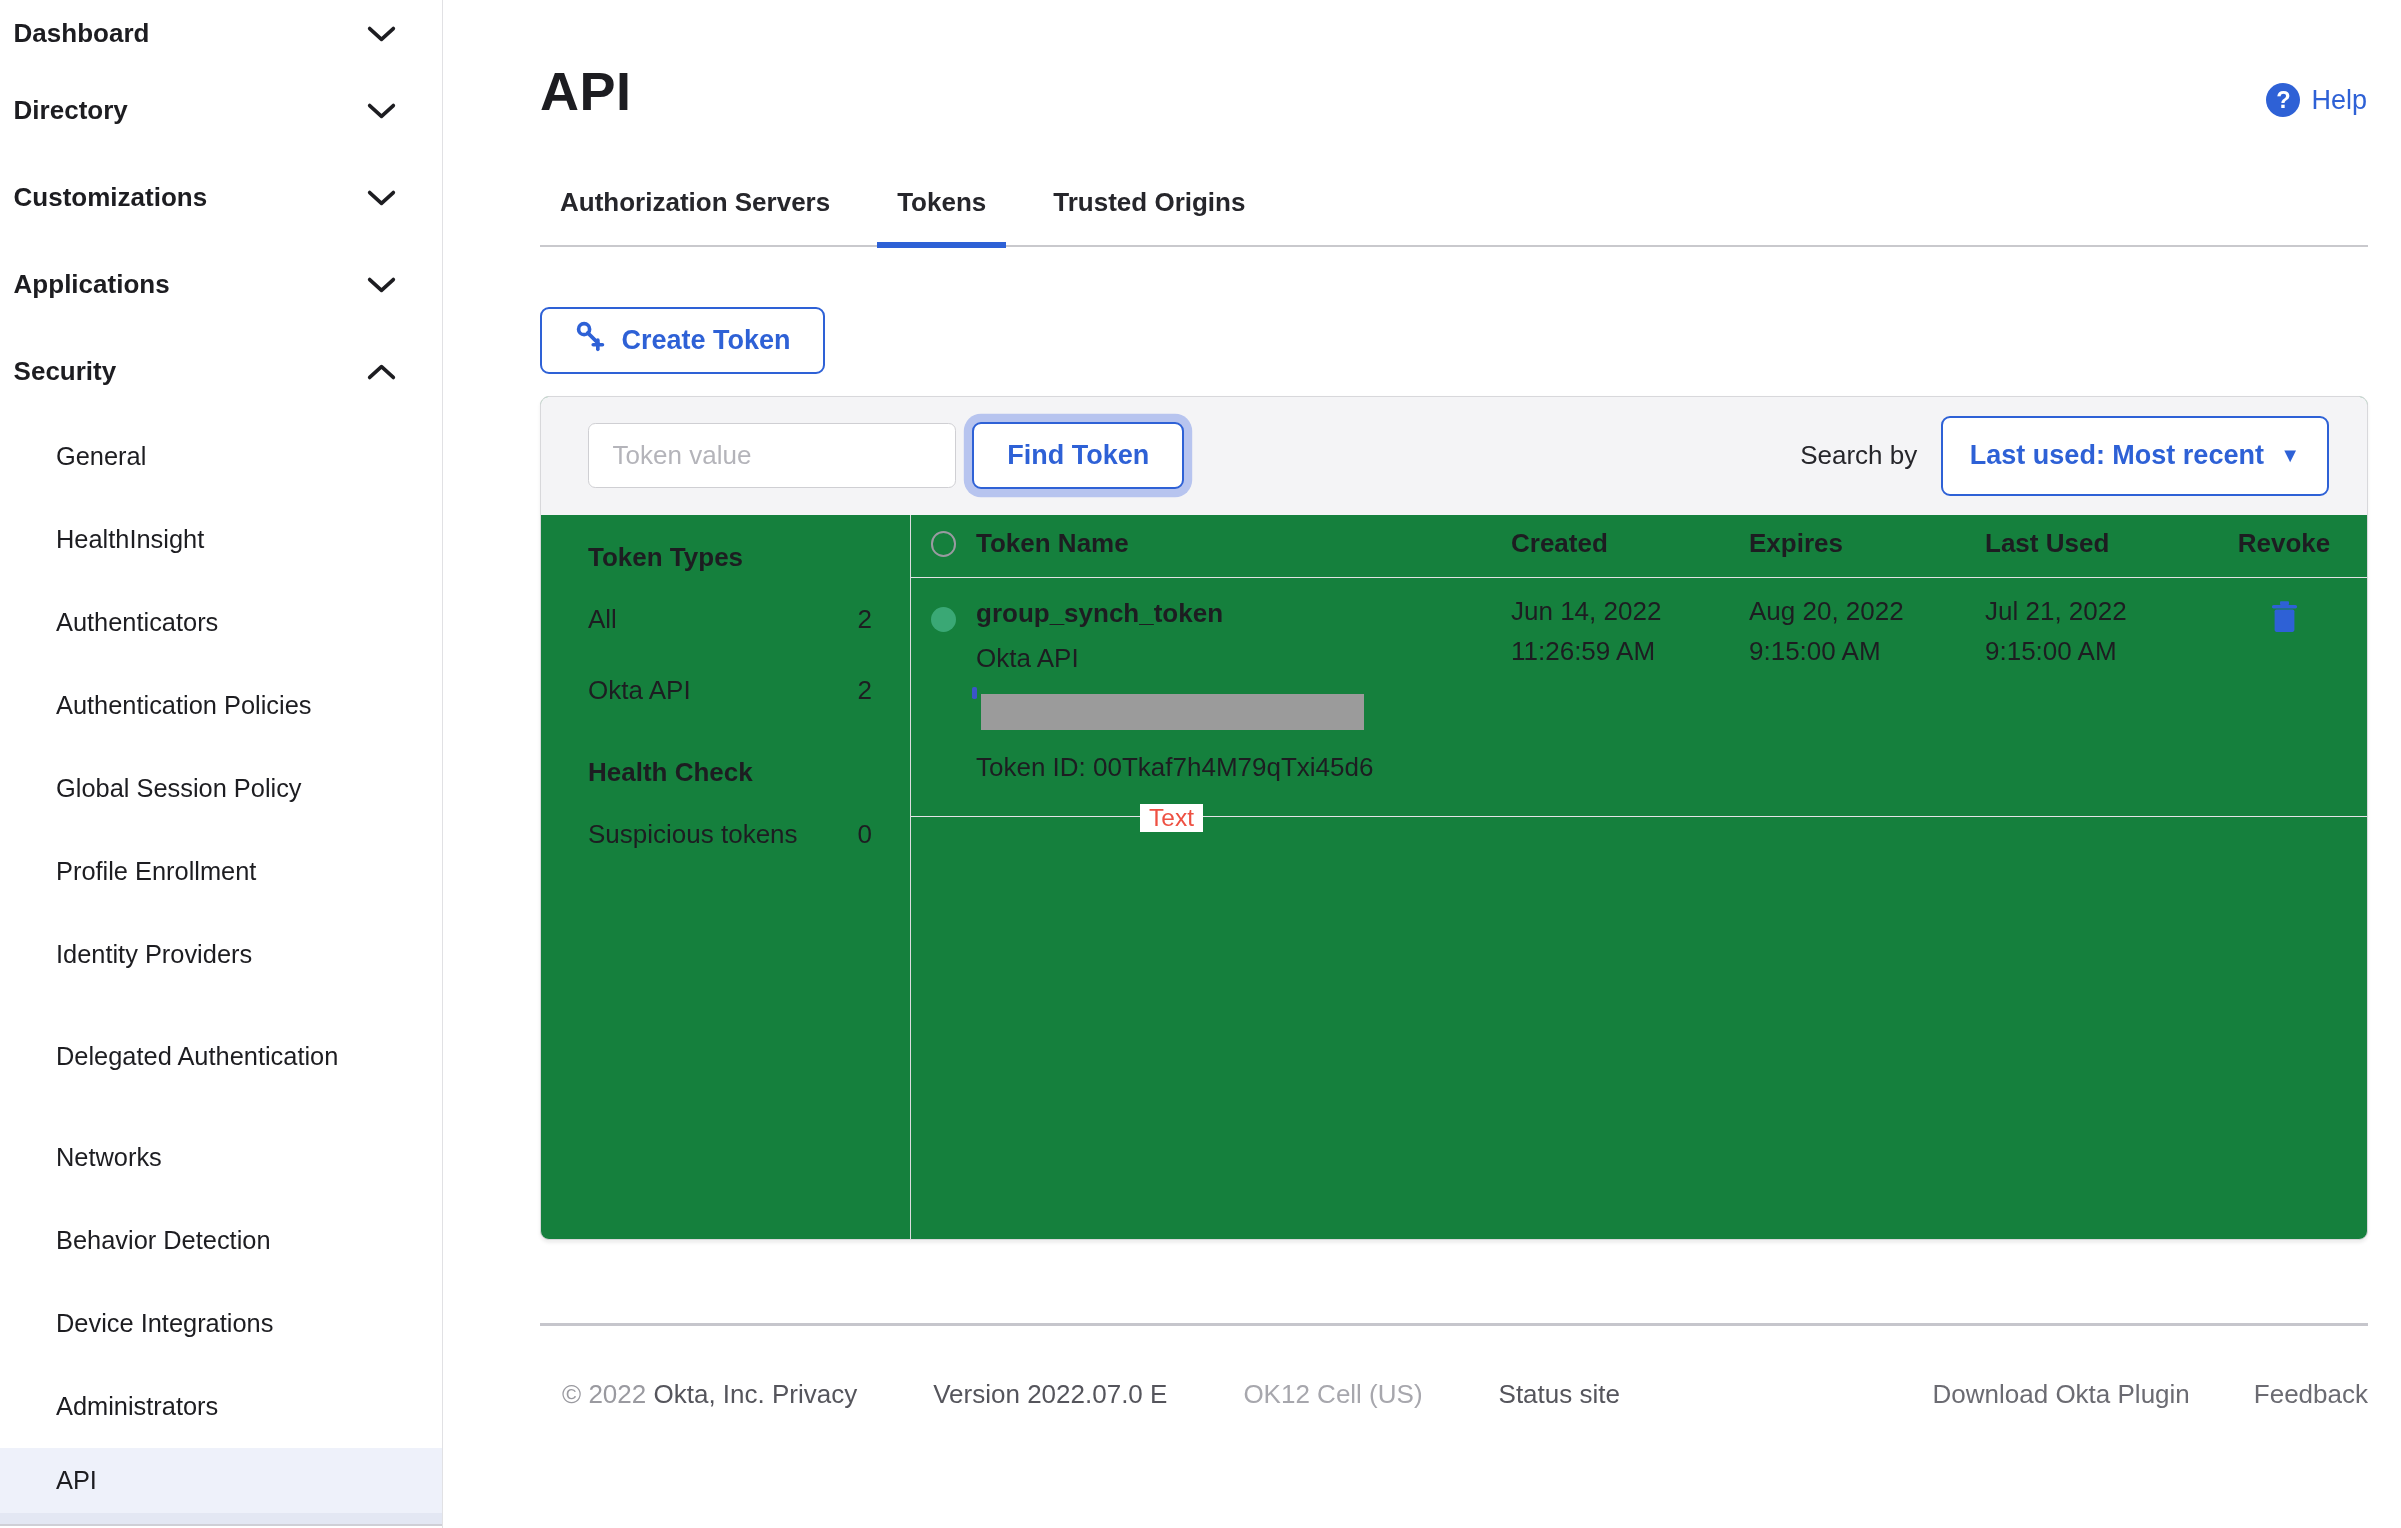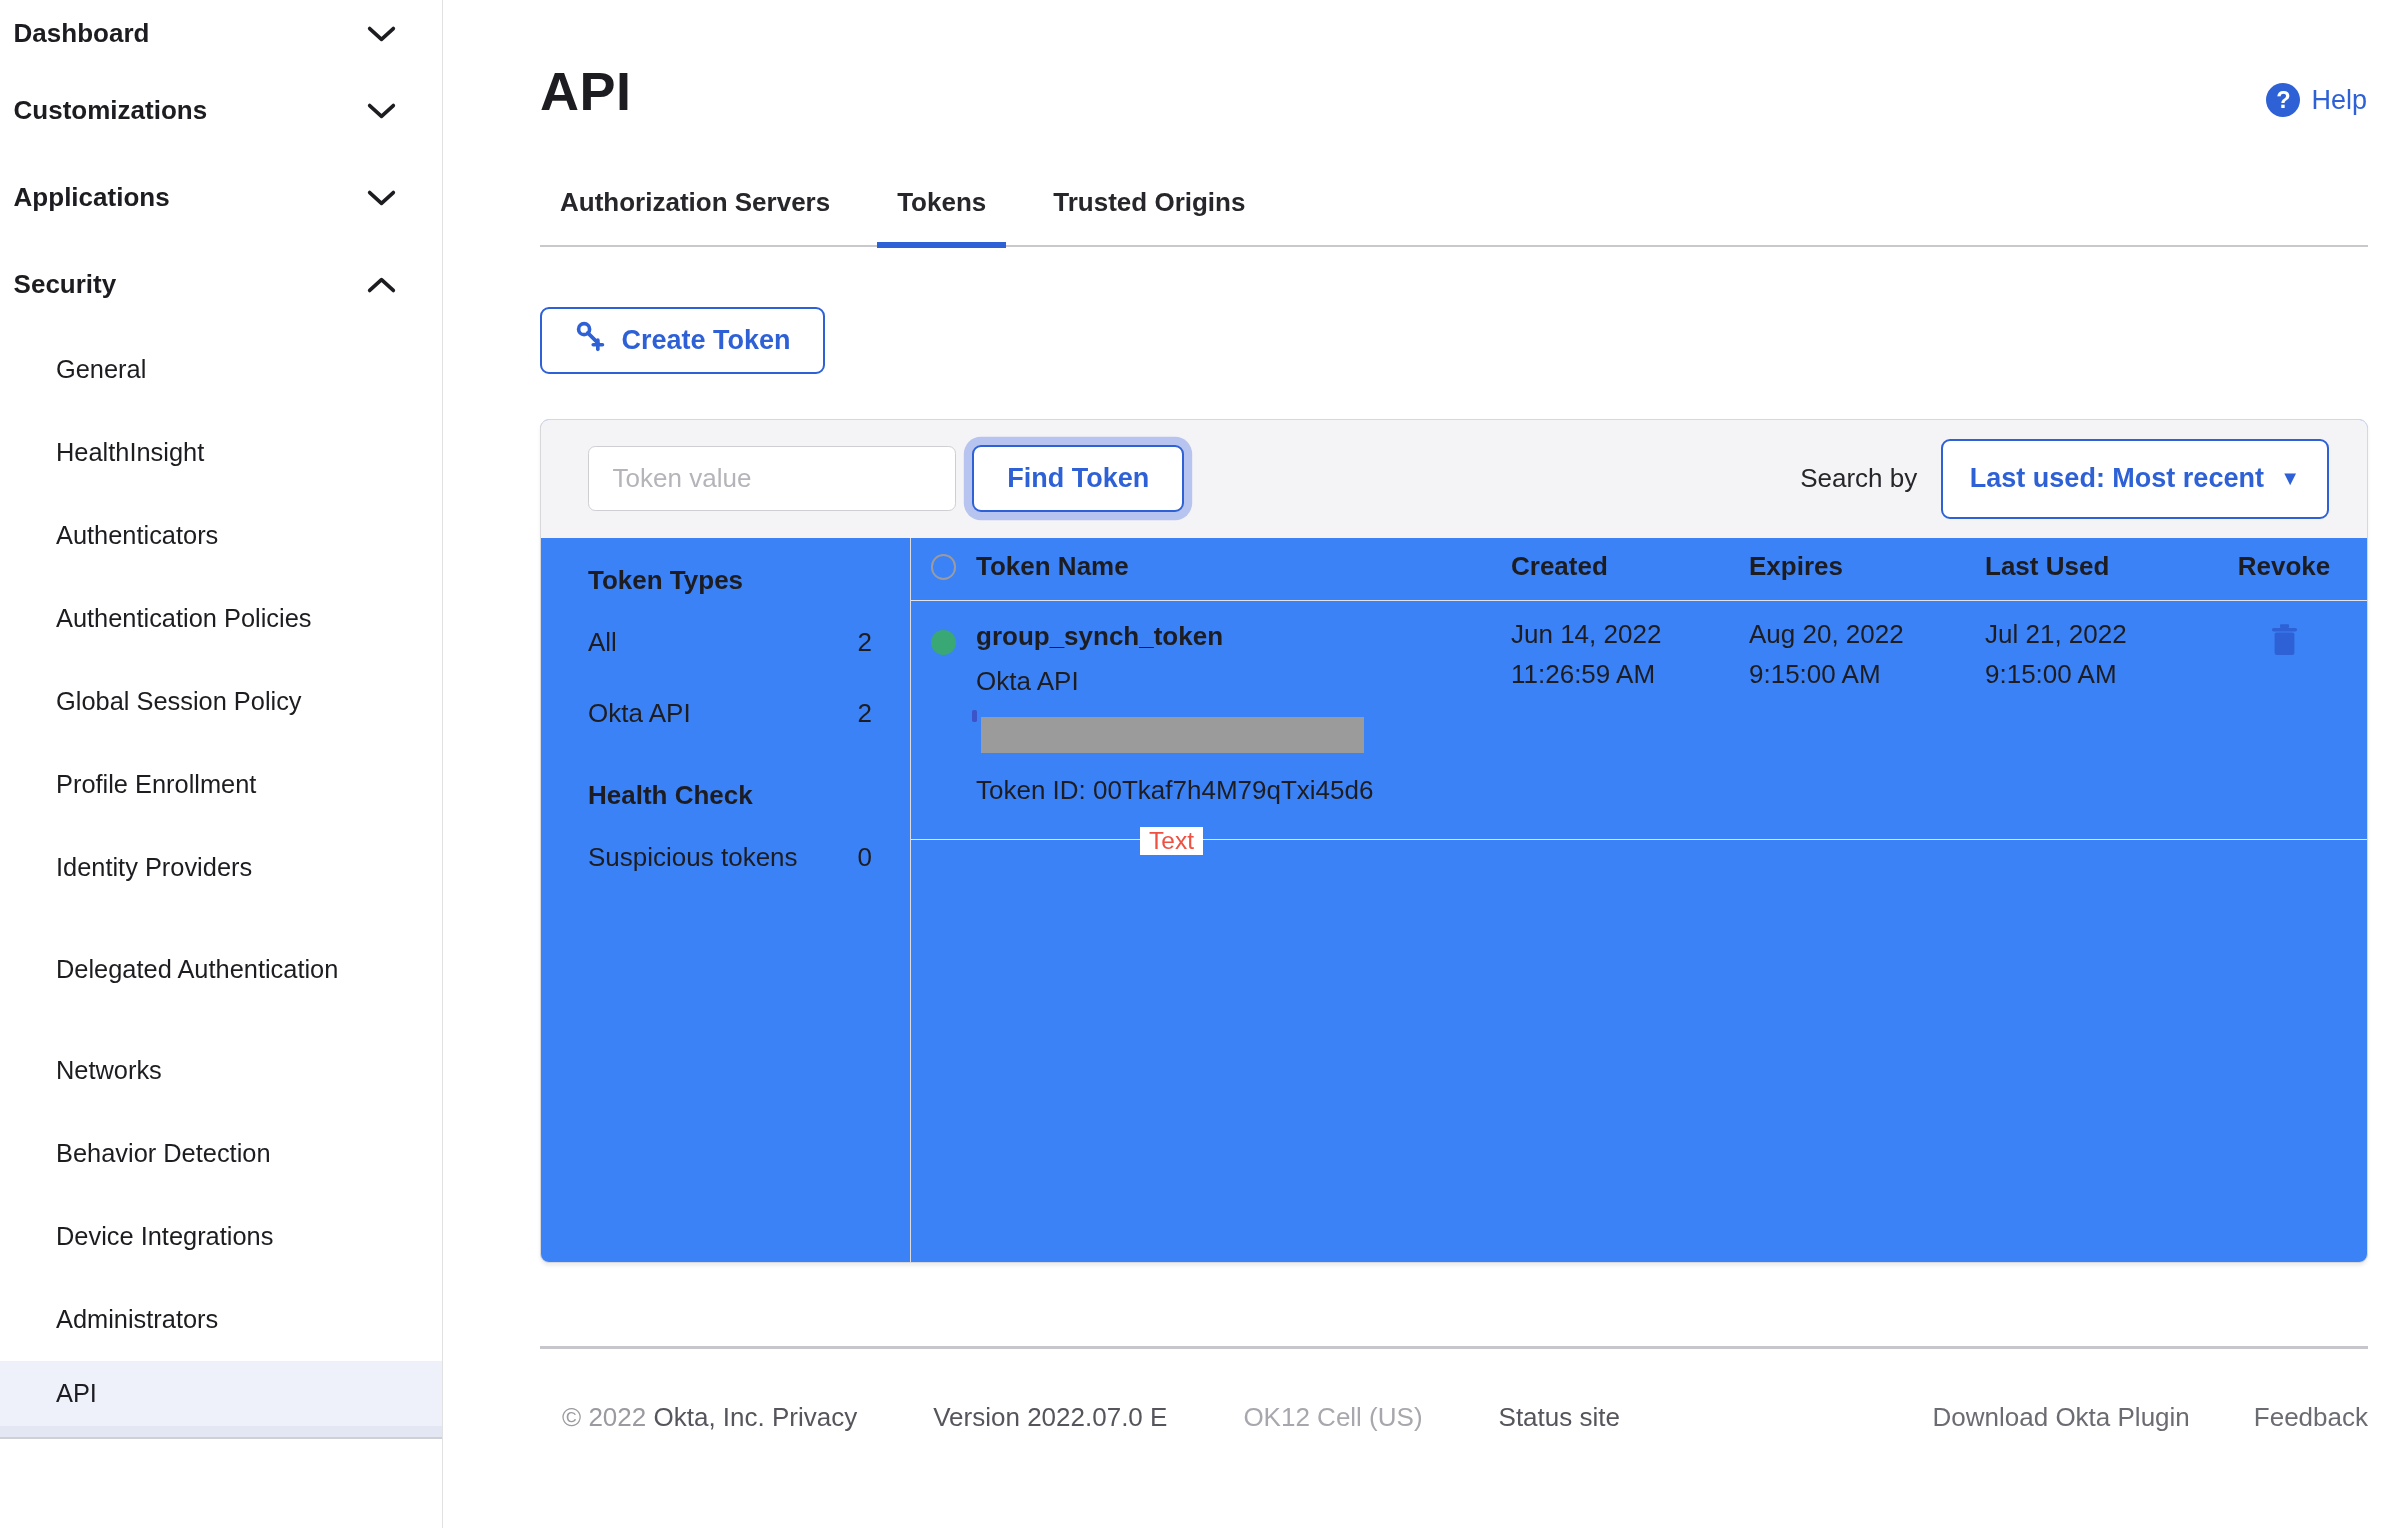--- a/index.html
+++ b/index.html
@@ -36,22 +36,22 @@
          margin-bottom:-2.7px; border-bottom:6.4px solid transparent; cursor:pointer; }
   .tab + .tab { margin-left:27px; }
   .tab.active { border-bottom-color:#2e61d6; }
 
   .create-btn { display:flex; align-items:center; gap:14.5px; margin-top:60px;
                 height:67px; padding:0 32px; background:#fff; border:2.7px solid #2e61d6;
                 border-radius:9px; color:#2e61d6; font-size:27px; font-weight:700;
                 font-family:"Liberation Sans", sans-serif; cursor:pointer; }
 
   
-  .panel { margin-top:45px; border:1.8px solid #d8d8db; border-radius:9px;
-           box-shadow:0 2.7px 3.6px rgba(0,0,0,.07); overflow:visible; background:#3b82f6; }
+  .panel { margin-top:22px; border:1.8px solid #d8d8db; border-radius:9px;
+           box-shadow:0 2.7px 3.6px rgba(0,0,0,.07); overflow:visible; background:#15803d; }
   .search-strip { height:118px; background:#f4f4f6; border-radius:7.3px 7.3px 0 0;
                   display:flex; align-items:center; padding:0 38px 0 47px; }
   .token-input { width:368px; height:65px; border:1.8px solid #cfcfd3; border-radius:7.3px;
                  padding:0 23.6px; font-size:26px; color:#1d1d21;
                  font-family:"Liberation Sans", sans-serif; }
   .token-input::placeholder { color:#b4b4ba; }
   .find-btn { margin-left:16.3px; height:67px; padding:0 33px; background:#fff;
               border:2.7px solid #2e61d6; border-radius:9px; color:#2e61d6;
               font-size:27px; font-weight:700; font-family:"Liberation Sans", sans-serif;
               box-shadow:0 0 0 8.2px #b7c4ef; cursor:pointer; }
@@ -107,20 +107,28 @@
 <aside class="sidebar">
   <div class="nav-item top first">
     <span class="nav-label">Dashboard</span>
     <span class="chev">
         <svg width="31" height="20" viewBox="0 0 34 22">
           <polyline points="4,5 17,17 30,5" fill="none" stroke="#1d1d21" stroke-width="4" stroke-linecap="round" stroke-linejoin="round"></polyline>
         </svg>
       </span>
   </div>
   <div class="nav-item top">
+    <span class="nav-label">Directory</span>
+    <span class="chev">
+        <svg width="31" height="20" viewBox="0 0 34 22">
+          <polyline points="4,5 17,17 30,5" fill="none" stroke="#1d1d21" stroke-width="4" stroke-linecap="round" stroke-linejoin="round"></polyline>
+        </svg>
+      </span>
+  </div>
+  <div class="nav-item top">
     <span class="nav-label">Customizations</span>
     <span class="chev">
         <svg width="31" height="20" viewBox="0 0 34 22">
           <polyline points="4,5 17,17 30,5" fill="none" stroke="#1d1d21" stroke-width="4" stroke-linecap="round" stroke-linejoin="round"></polyline>
         </svg>
       </span>
   </div>
   <div class="nav-item top">
     <span class="nav-label">Applications</span>
     <span class="chev">

